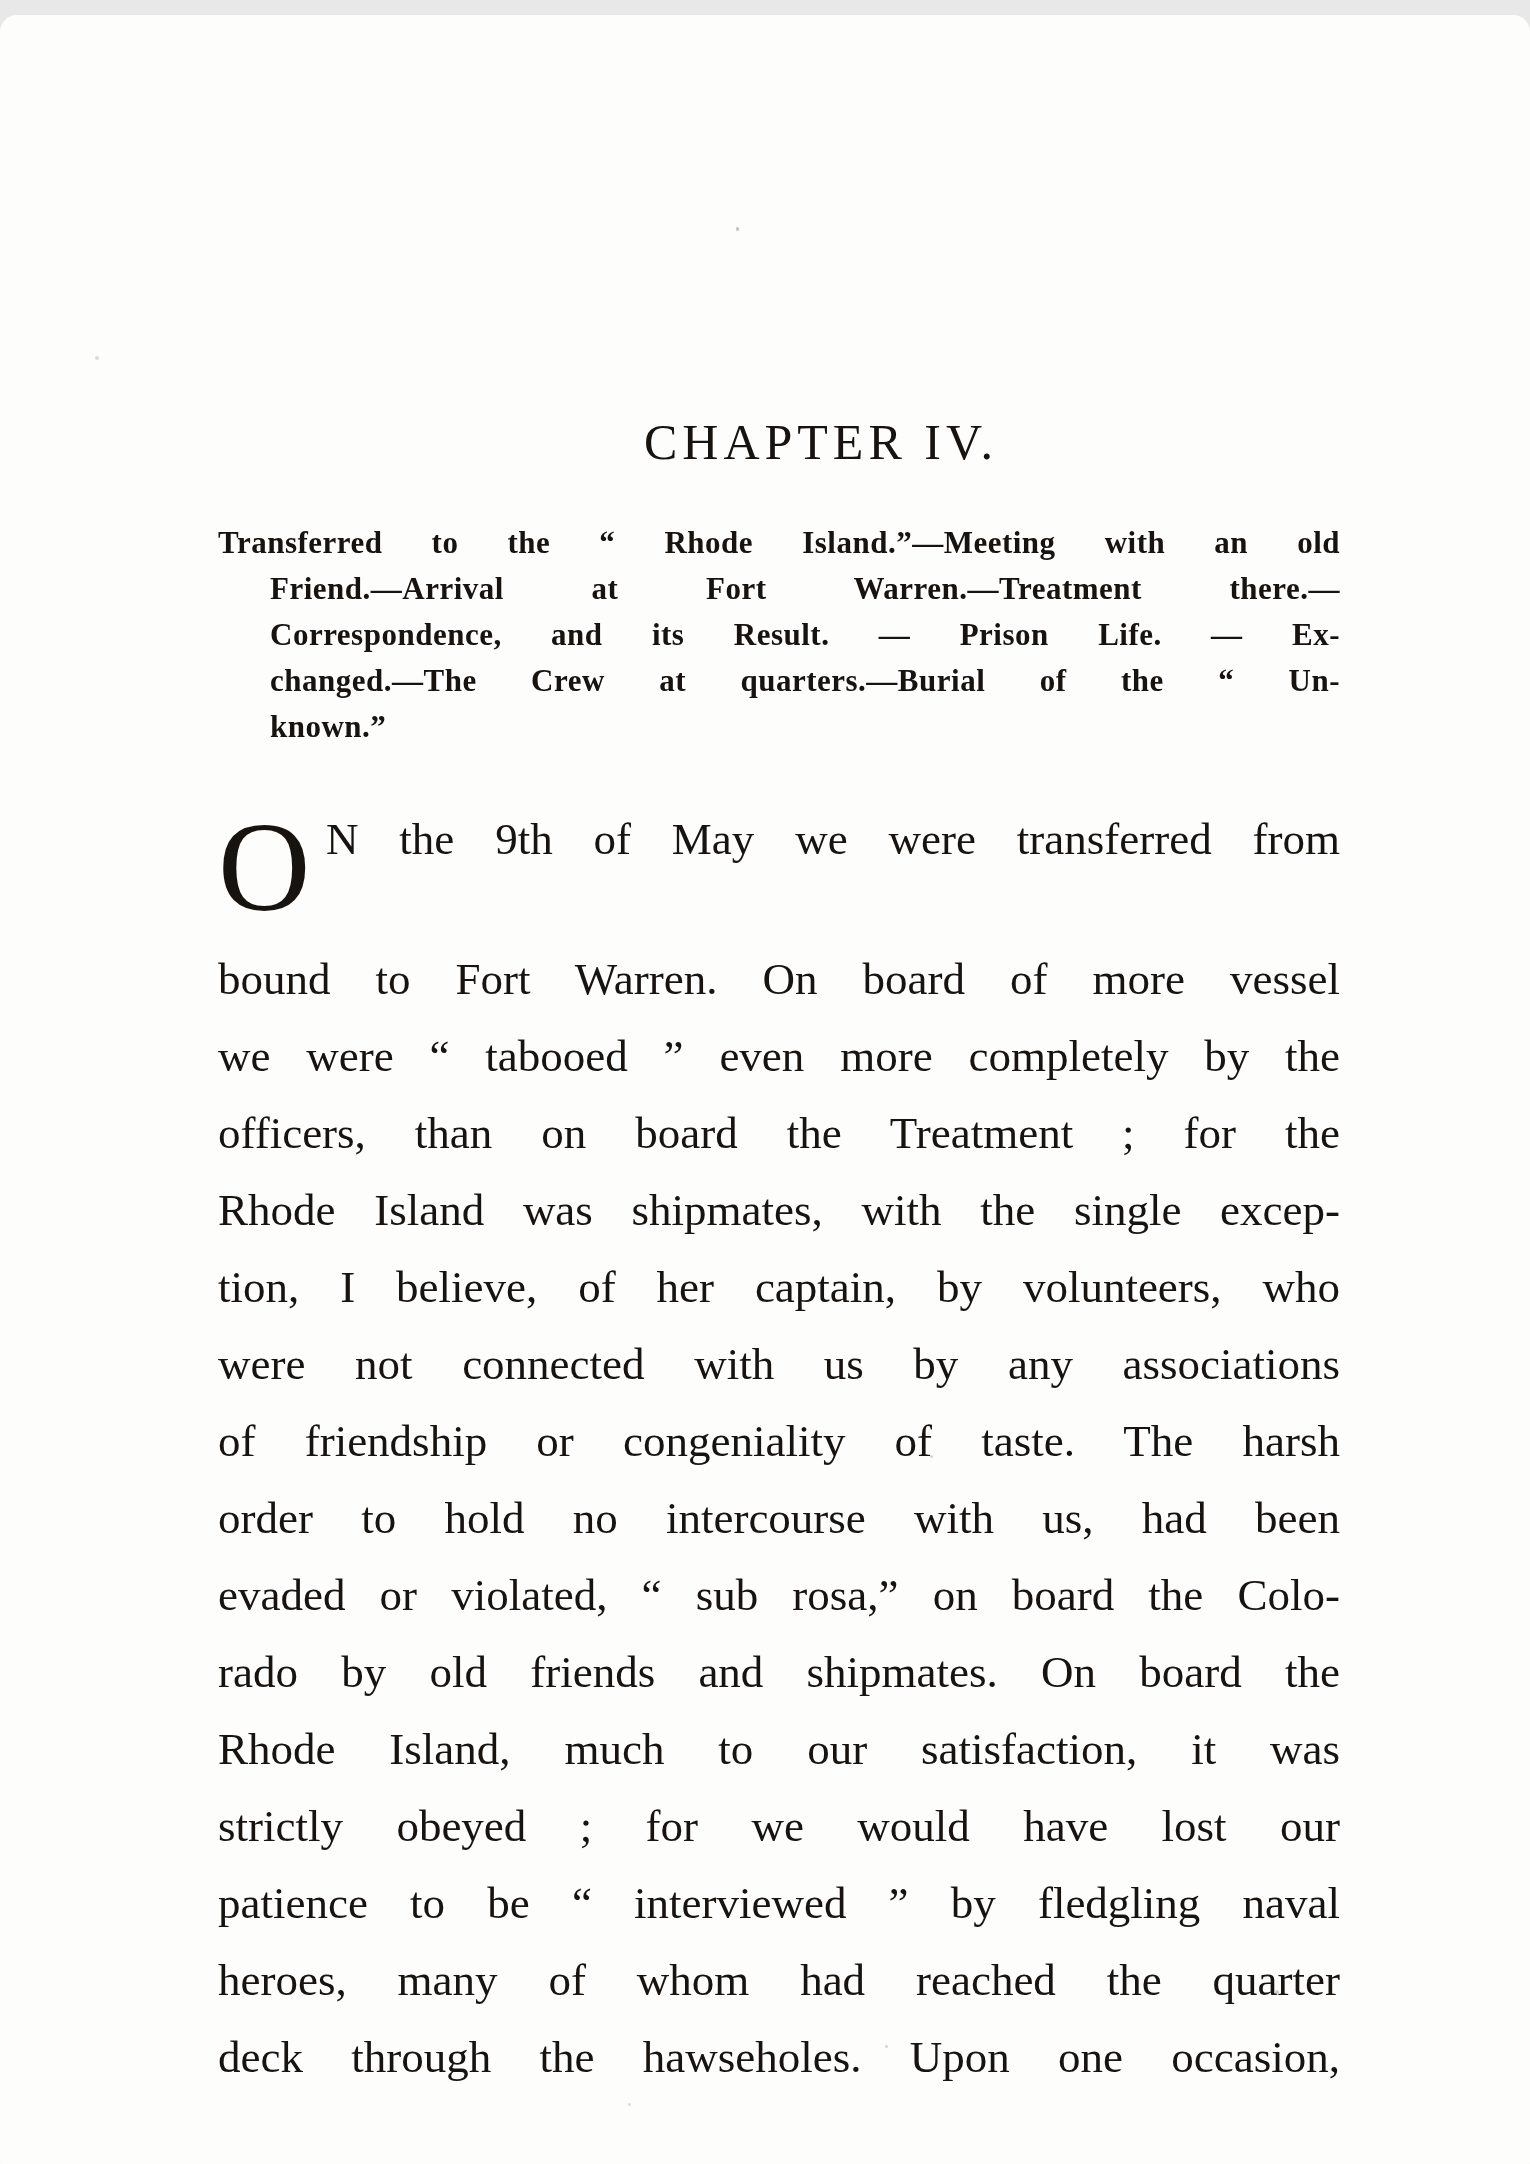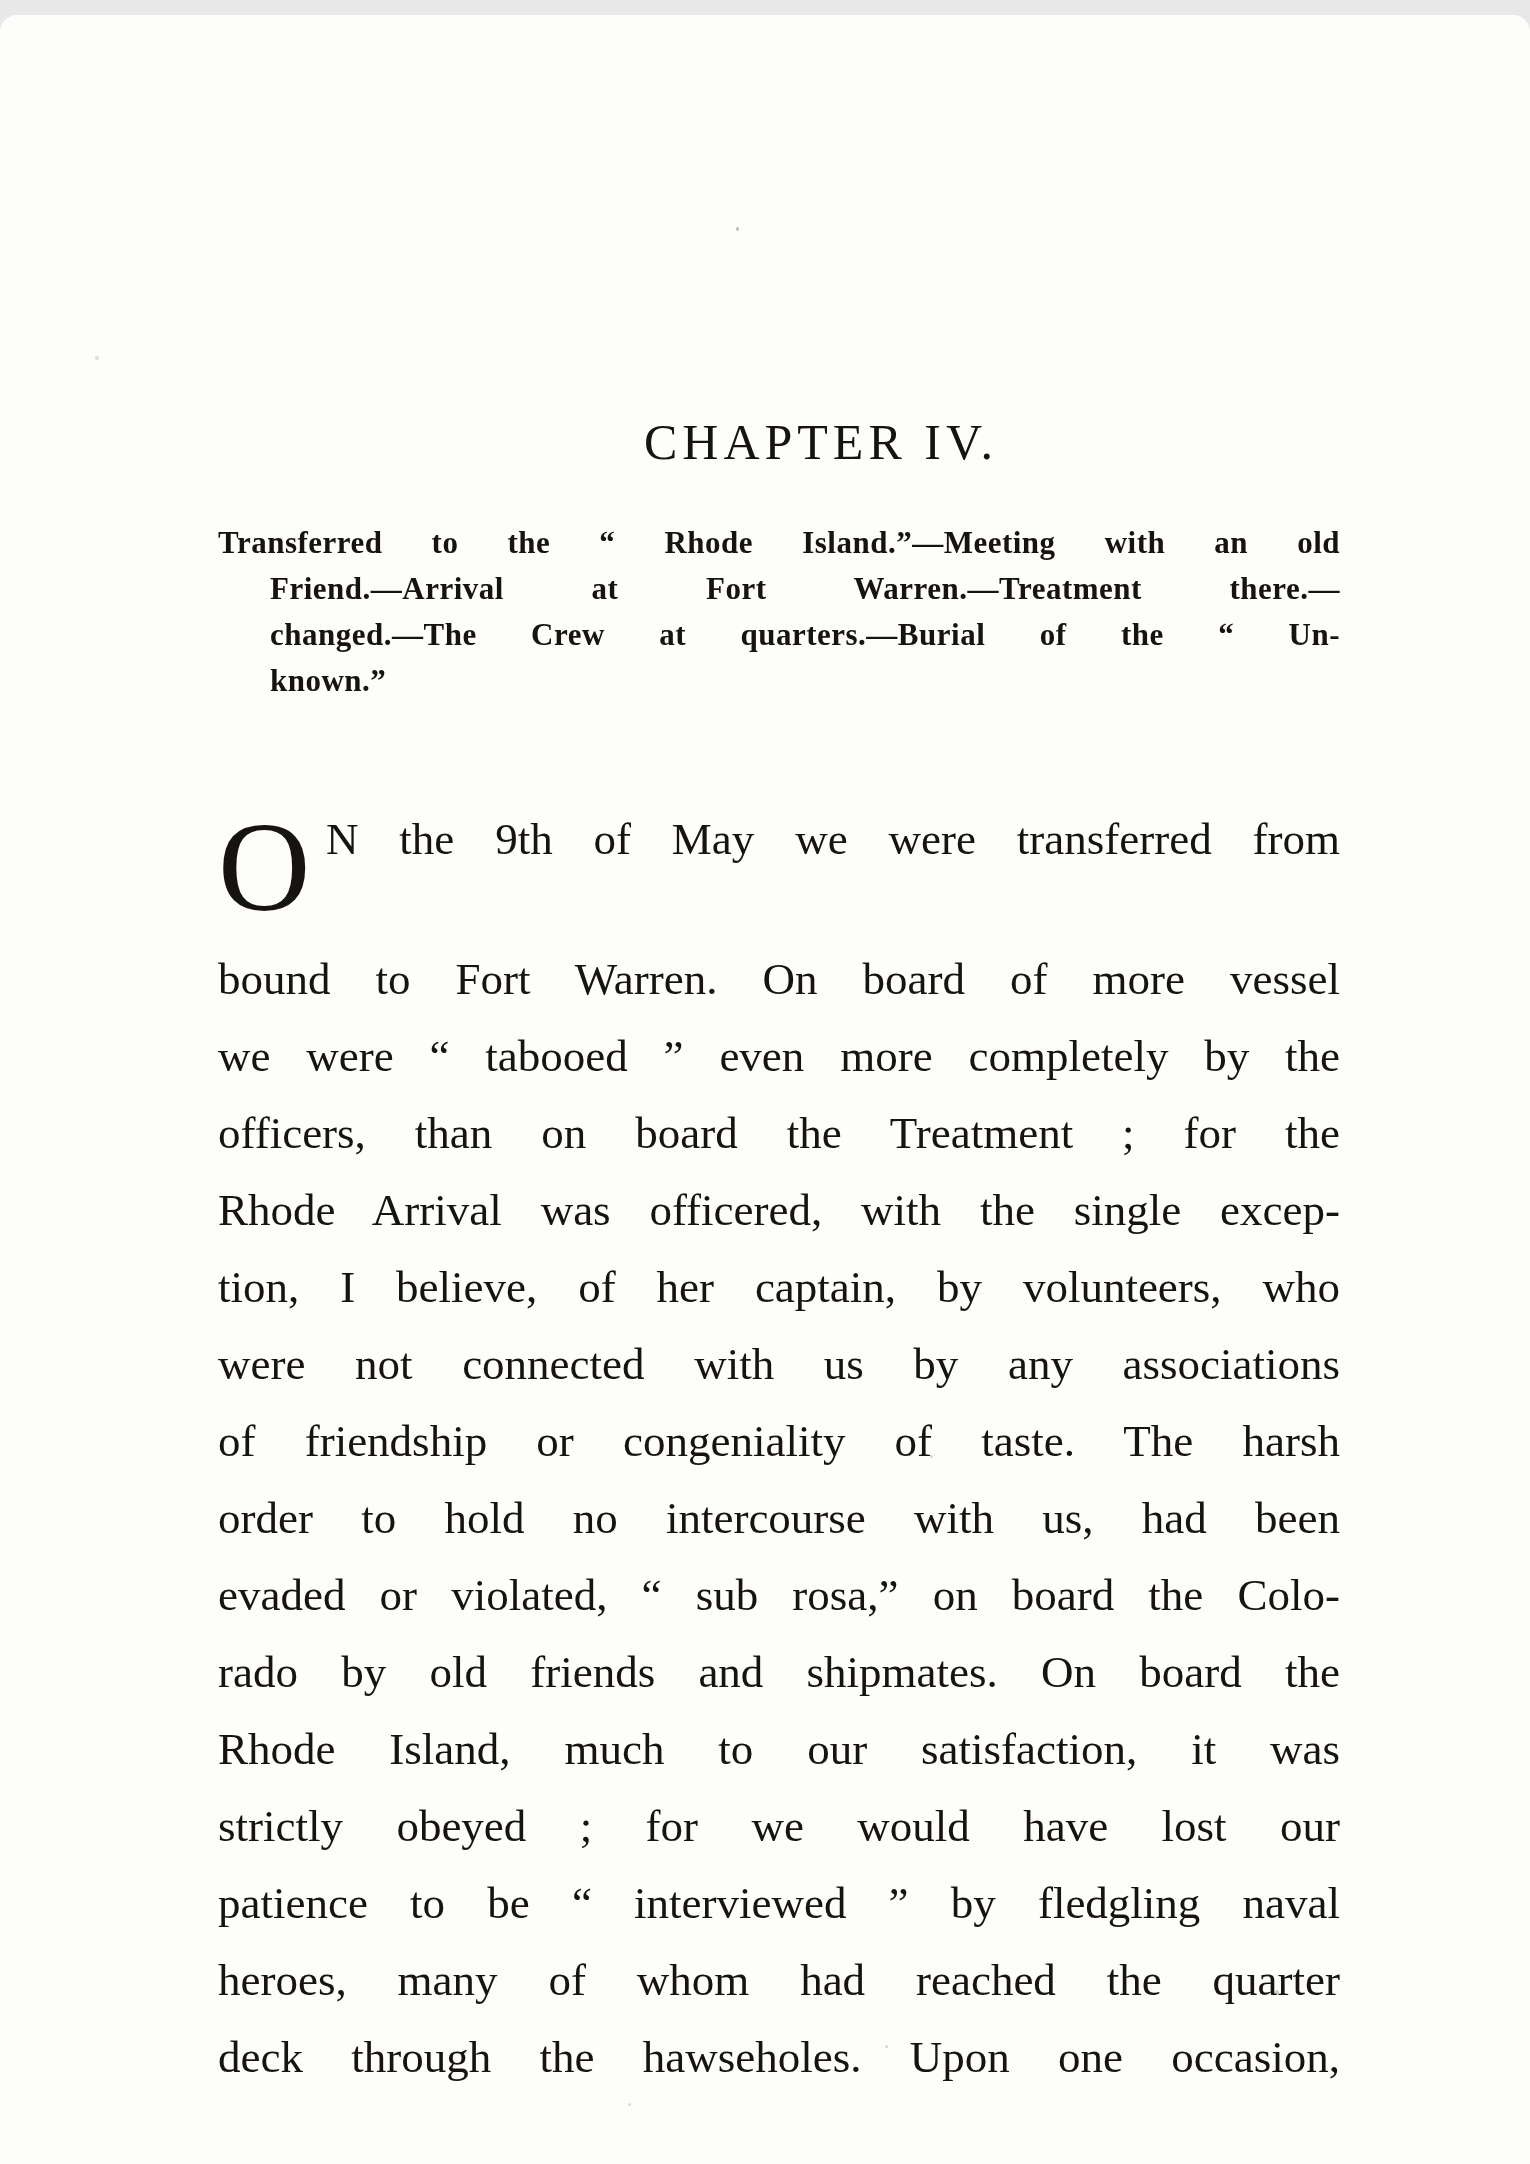--- a/index.html
+++ b/index.html
@@ -72,37 +72,38 @@
 </head>
 <body>
 
 <div class="page">
 
   <h1 class="chapter-heading">CHAPTER IV.</h1>
 
   <div class="summary">
     <div class="sline first">Transferred to the “ Rhode Island.”—Meeting with an old</div>
     <div class="sline">Friend.—Arrival at Fort Warren.—Treatment there.—</div>
+    <div class="sline">Correspondence, and its Result. — Prison Life. — Ex-</div>
     <div class="sline">changed.—The Crew at quarters.—Burial of the “ Un-</div>
     <div class="sline last">known.”</div>
   </div>
 
   <div class="body-text">
 
     <div class="opening">
       <span class="dropcap">O</span>
       <div class="openlines">
         <div class="bline">N the 9th of May we were transferred from</div>
       </div>
     </div>
 
     <div class="bline">bound to Fort Warren.  On board of more vessel</div>
     <div class="bline">we were “ tabooed ” even more completely by the</div>
     <div class="bline">officers, than on board the Treatment ; for the</div>
-    <div class="bline">Rhode Arrival was officered, with the single excep-</div>
+    <div class="bline">Rhode Island was shipmates, with the single excep-</div>
     <div class="bline">tion, I believe, of her captain, by volunteers, who</div>
     <div class="bline">were not connected with us by any associations</div>
     <div class="bline">of friendship or congeniality of taste.  The harsh</div>
     <div class="bline">order to hold no intercourse with us, had been</div>
     <div class="bline">evaded or violated, “ sub rosa,” on board the Colo-</div>
     <div class="bline">rado by old friends and shipmates.  On board the</div>
     <div class="bline">Rhode Island, much to our satisfaction, it was</div>
     <div class="bline">strictly obeyed ;  for we would have lost our</div>
     <div class="bline">patience to be “ interviewed ” by fledgling naval</div>
     <div class="bline">heroes, many of whom had reached the quarter</div>

